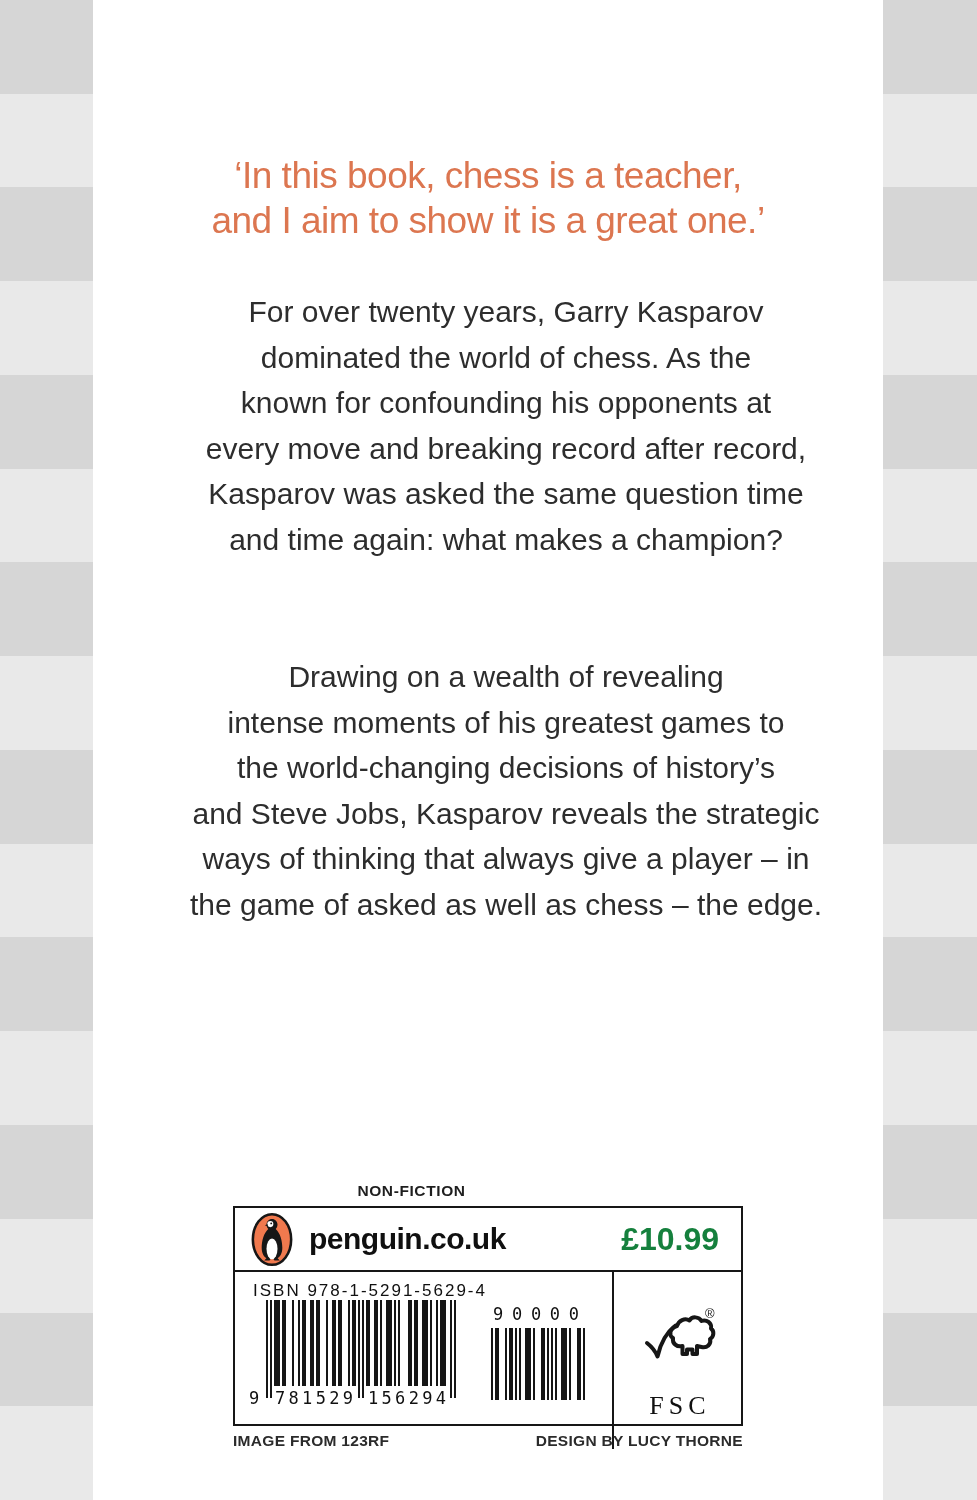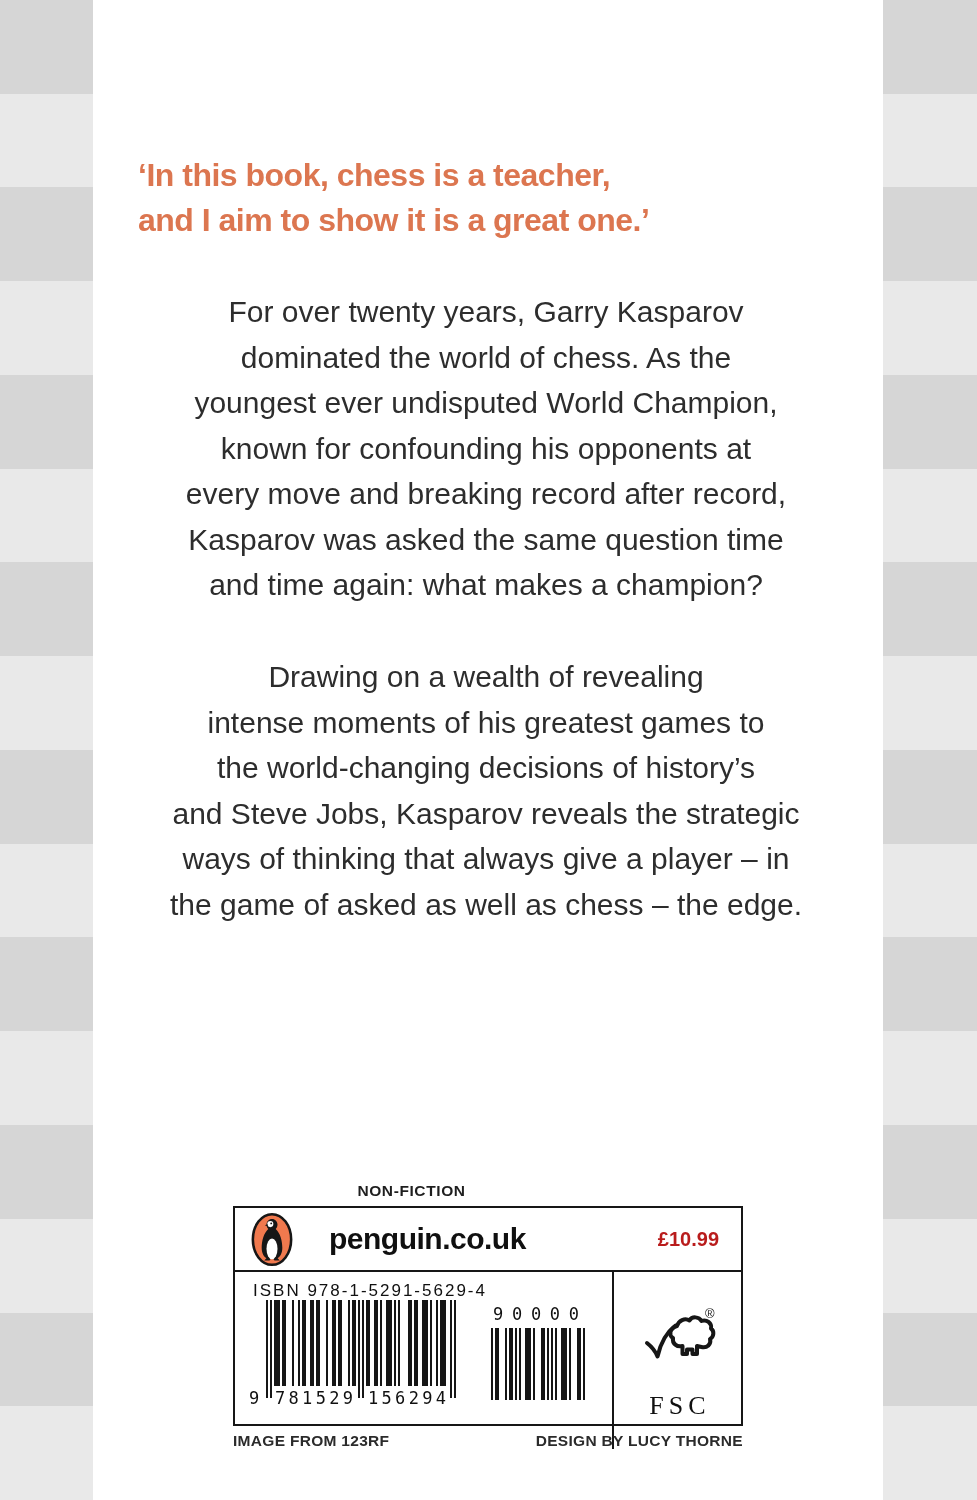--- a/index.html
+++ b/index.html
@@ -10,49 +10,49 @@
   .stripe-col{
     position:absolute;top:0;height:1500px;
     background:repeating-linear-gradient(to bottom,
       #d6d6d6 0px,#d6d6d6 93.75px,
       #e9e9e9 93.75px,#e9e9e9 187.5px);
   }
   .stripe-col.left{left:0;width:93px;}
   .stripe-col.right{left:883px;width:94px;}
 
   .quote{
-    position:absolute;left:138px;top:153px;width:700px;
-    color:#DC7650;font-weight:700;font-size:32px;line-height:45px;letter-spacing:-0.5px;
+    position:absolute;left:138px;top:153px;width:700px;text-align:center;
+    color:#DC7650;font-weight:400;font-size:37px;line-height:45px;letter-spacing:-0.5px;
   }
   .quote span{display:block;white-space:nowrap;}
 
   .para{
-    position:absolute;left:96px;width:780px;text-align:center;
+    position:absolute;left:116px;width:780px;text-align:center;
     color:#2D2D2D;font-size:30px;line-height:45.5px;font-weight:400;
   }
   .para span{display:block;white-space:nowrap;}
   .para.p1{top:289px;}
   .para.p2{top:654px;}
 
   .category{
     position:absolute;top:1182px;left:0;width:823px;text-align:center;
     font-size:15.5px;font-weight:700;letter-spacing:0.6px;color:#1e1e1e;
   }
 
   .info-box{
     position:absolute;left:233px;top:1206px;width:510px;height:220px;
     border:2.5px solid #161616;background:#fff;box-sizing:border-box;
   }
   .info-top{
     height:64px;border-bottom:2.5px solid #161616;box-sizing:border-box;
     display:flex;align-items:center;padding:0 22px 0 15px;
   }
   .penguin-oval{width:44px;height:55px;flex:0 0 auto;margin-right:15px;}
-  .site{font-size:30px;font-weight:700;letter-spacing:-0.5px;color:#101010;margin-left:20px;}
-  .price{margin-left:auto;font-size:20px;font-weight:700;color:#b91c1c;}
+  .site{font-size:30px;font-weight:700;letter-spacing:-0.5px;color:#101010;}
+  .price{margin-left:auto;font-size:32px;font-weight:700;color:#15803d;}
 
   .info-bottom{display:flex;height:177px;}
   .cell-left{
     width:379px;box-sizing:border-box;border-right:2.5px solid #161616;
     position:relative;
   }
   .isbn{
     position:absolute;left:18px;top:9px;font-size:17px;letter-spacing:2px;
     color:#101010;white-space:nowrap;
   }
@@ -84,21 +84,20 @@
   <div class="stripe-col right"></div>
 
   <div class="quote">
     <span>‘In this book, chess is a teacher,</span>
     <span>and I aim to show it is a great one.’</span>
   </div>
 
   <div class="para p1">
     <span>For over twenty years, Garry Kasparov</span>
     <span>dominated the world of chess. As the</span>
-    <span>youngest ever undisputed World Champion,</span>
     <span>known for confounding his opponents at</span>
     <span>every move and breaking record after record,</span>
     <span>Kasparov was asked the same question time</span>
     <span>and time again: what makes a champion?</span>
   </div>
 
   <div class="para p2">
     <span>Drawing on a wealth of revealing</span>
     <span>intense moments of his greatest games to</span>
     <span>the world-changing decisions of history’s</span>

